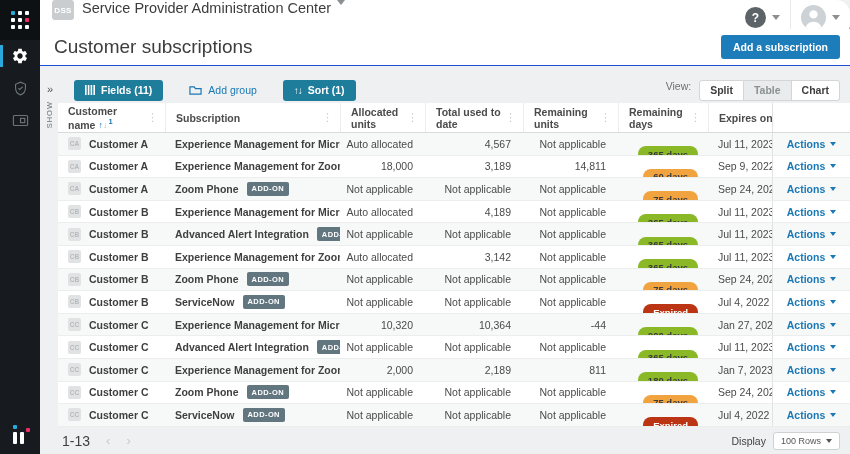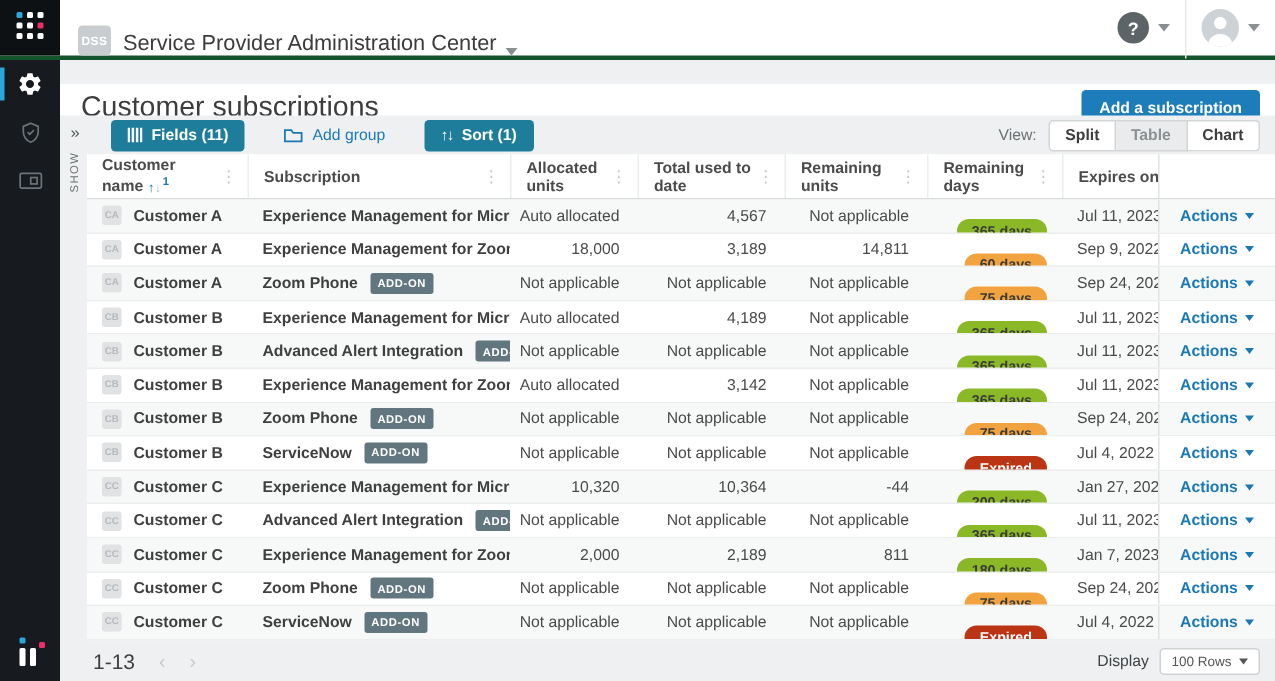--- a/index.html
+++ b/index.html
@@ -1,21 +1,21 @@
 <!DOCTYPE html>
 <html style="--accent-blue: #1d7dba; --link-blue: #1a78b5; --teal: #1f7d9c; --pill-green: #8ab827; --pill-orange: #f1a33f; --pill-red: #bb3414; --dot-blue: #29a8d9; --dot-pink: #ec2d67;"><head>
 <meta charset="utf-8">
 <style>
   * { box-sizing: border-box; margin: 0; padding: 0; }
   html,body { width: 850px; height: 454px; overflow: hidden;
     font-family: "Liberation Sans", sans-serif; background:#eef0f1; }
 
   
   .topbar { position:absolute; left:0; top:0; width:850px; height:40px;
-    background:#fff; border-bottom:3px solid #14532d; display:flex; align-items:flex-end; }
+    background:#fff; border-bottom:5px solid #14532d; display:flex; align-items:flex-start;border-radius:14px; }
   .waffle { width:40px; height:40px; background:#0d1114; flex:0 0 40px;
     display:grid; grid-template-columns:repeat(3,4px); grid-template-rows:repeat(3,4px);
     gap:3px; justify-content:center; align-content:center; cursor:pointer; }
   .waffle i { width:4px; height:4px; background:#fff; border-radius:1px; }
   .waffle i.b { background:var(--dot-blue); } .waffle i.p { background:var(--dot-pink); }
   .app-badge { margin-left:12px; width:22px; height:20px; border-radius:3px;
     background:#c9cdcf; color:#fff; font-size:8px; font-weight:bold;
     display:flex; align-items:center; justify-content:center; letter-spacing:.3px; }
   .app-title { margin-left:8px; font-size:14.5px; color:#3c3c3c; }
   .caret { width:0; height:0; border-left:4px solid transparent; border-right:4px solid transparent;
@@ -35,22 +35,22 @@
   .side-item.active::before { content:""; position:absolute; left:0; top:5px;
     width:3px; height:22px; background:var(--dot-blue); }
   .brand-logo { position:absolute; left:0; bottom:8px; width:40px; height:22px; }
   .brand-logo .bar { position:absolute; bottom:2px; width:4px; height:12px; background:#fff; border-radius:1px; }
   .brand-logo .bar1 { left:13px; } .brand-logo .bar2 { left:20px; }
   .brand-logo .d { position:absolute; width:4px; height:4px; border-radius:1px; }
   .brand-logo .db { left:13px; bottom:17px; background:var(--dot-blue); }
   .brand-logo .dp { left:26px; bottom:14px; background:var(--dot-pink); }
 
   
-  .page-head { position:absolute; left:40px; top:56px; width:810px; height:37px; background:#fff;
-    border-bottom:6px solid #1d4ed8; display:flex; align-items:center; padding:0 10px 0 14px;gap:32px; }
+  .page-head { position:absolute; left:40px; top:29px; width:810px; height:37px; background:#fff;
+    border-bottom:1px solid #1d4ed8; display:flex; align-items:center; padding:0 10px 0 14px;gap:32px; }
   .page-title { font-size:19px; color:#3d3d3d; }
   .add-sub-btn { margin-left:auto; background:var(--accent-blue); color:#fff; border:none;
     font-family:inherit; font-size:10.5px; font-weight:bold; padding:6px 12px; border-radius:3px; cursor:pointer; }
 
   
   .body { position:absolute; left:40px; top:77px; width:810px; height:377px; background:#eef0f1; }
 
   .show-strip { position:absolute; left:0; top:0; width:18px; height:80px;
     display:flex; flex-direction:column; align-items:center; padding-top:6px; color:#5c6265; }
   .expand-icon { font-size:11px; letter-spacing:-2px; cursor:pointer; color:#4d5356; }
@@ -59,21 +59,21 @@
 
   .toolbar { position:absolute; left:18px; top:0; width:792px; height:26px;
     display:flex; align-items:center; padding:0 10px 0 16px; }
   .tb-btn { display:flex; align-items:center; gap:6px; background:var(--teal); color:#fff;
     border:none; font-family:inherit; font-size:10.5px; font-weight:bold;
     height:21px; padding:0 11px; border-radius:3px; cursor:pointer; }
   .tb-btn.sort { margin-left:26px; }
   .tb-link { display:flex; align-items:center; gap:6px; color:var(--link-blue);
     font-size:10.5px; font-weight:normal; margin-left:26px; cursor:pointer; text-decoration:none; }
   .sort-glyph { font-size:10px; letter-spacing:-1px; }
-  .view-group { margin-left:auto; display:flex; align-items:center; gap:8px; }
+  .view-group { margin-left:auto; display:flex; align-items:flex-start; gap:8px; }
   .view-label { font-size:10.5px; color:#6b7073; }
   .seg { display:flex; }
   .seg button { font-family:inherit; font-size:10.5px; font-weight:bold; color:#3d3d3d;
     background:#fff; border:1px solid #d3d6d7; height:21px; padding:0 10px; cursor:pointer; }
   .seg button:first-child { border-radius:3px 0 0 3px; }
   .seg button:last-child { border-radius:0 3px 3px 0; }
   .seg button + button { border-left:none; }
   .seg button.active { background:#e9ebec; color:#8b9093; font-weight:bold; }
 
   

